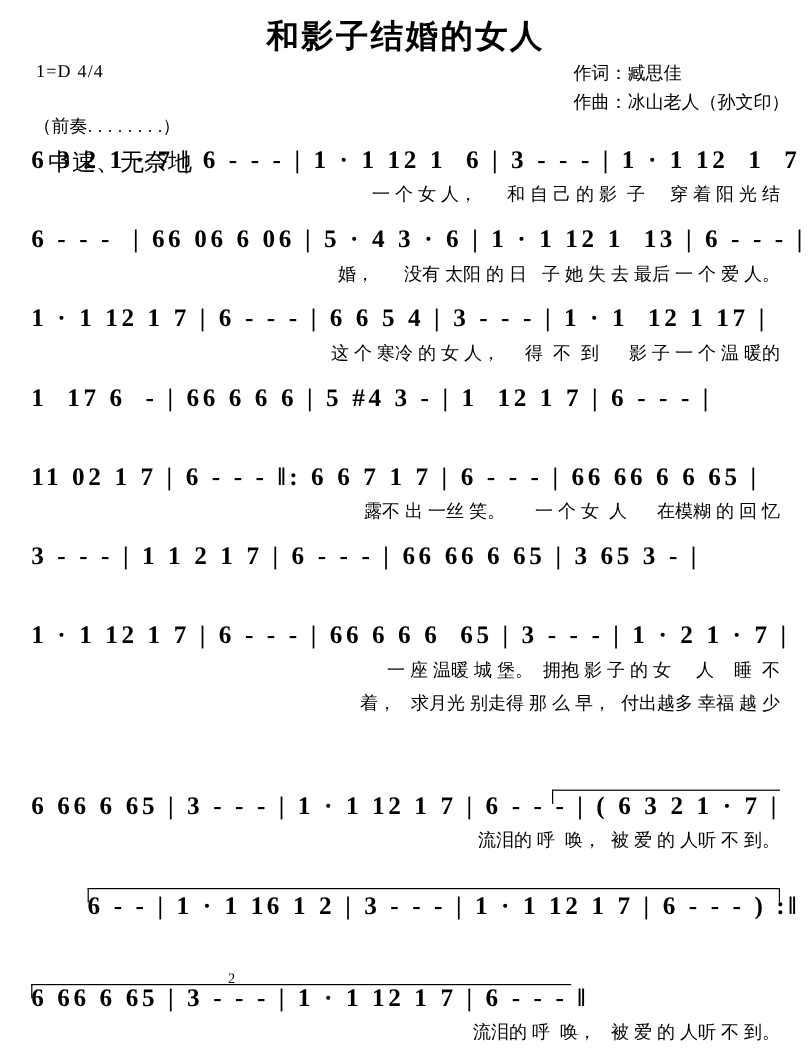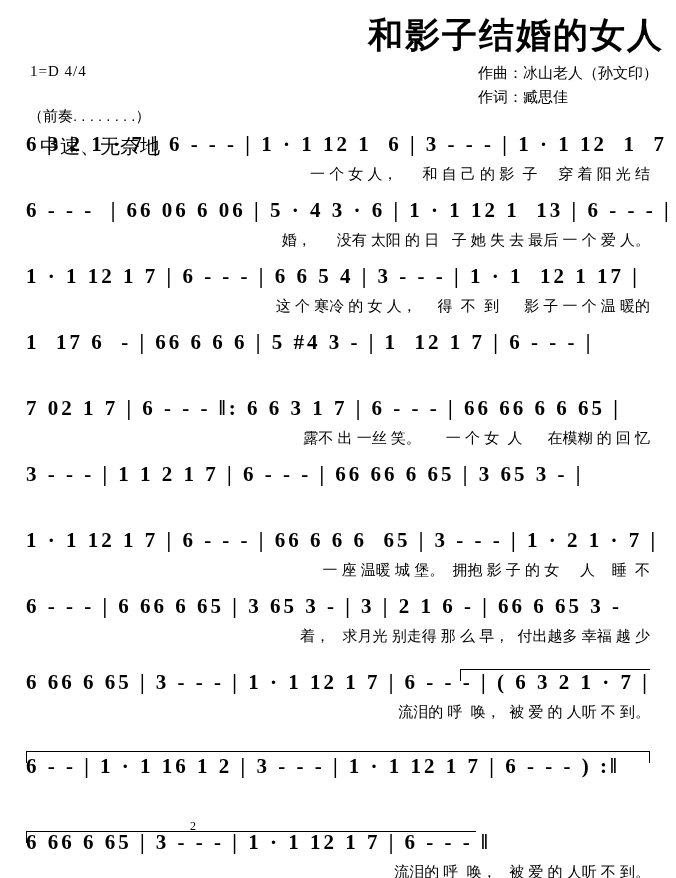--- a/index.html
+++ b/index.html
@@ -15,26 +15,26 @@
     position: relative;
     overflow: hidden;
   }
   .sheet {
     position: relative;
     width: 676px;
     height: 878px;
   }
   
   .title {
-    text-align: right;
+    text-align: center;
     font-family: "Liberation Sans", sans-serif;
     font-weight: bold;
-    font-size: 35px;
+    font-size: 27px;
     letter-spacing: 2px;
-    margin: 12px 12px 0 0;
+    margin: 12px 0 0 0;
     padding: 0;
   }
   .hdr-row {
     position: relative;
     height: 66px;
   }
   .key-sig {
     position: absolute;
     left: 30px;
     top: 4px;
@@ -118,22 +118,22 @@
 
 <div class="sheet">
 
   <h1 class="title">和影子结婚的女人</h1>
 
   <div class="hdr-row">
     <div class="key-sig">1=D  4/4</div>
     <div class="tempo">中速、无奈地</div>
     <div class="prelude">（前奏. . . . . . . .）</div>
     <div class="credits">
+      <div>作词：臧思佳</div>
       <div>作曲：冰山老人（孙文印）</div>
-      <div>作词：臧思佳</div>
     </div>
   </div>
 
   <div class="system">
     <div class="notes sp">6 3 2 1 · 7 | 6 - - - | 1 · 1 12 1  6 | 3 - - - | 1 · 1 12  1  7 |</div>
     <div class="lyrics">一 个 女 人，      和 自 己 的 影  子     穿 着 阳 光 结</div>
   </div>
 
   <div class="system">
     <div class="notes sp">6 - - -  | 66 06 6 06 | 5 · 4 3 · 6 | 1 · 1 12 1  13 | 6 - - - |</div>
@@ -143,46 +143,45 @@
   <div class="system">
     <div class="notes sp">1 · 1 12 1 7 | 6 - - - | 6 6 5 4 | 3 - - - | 1 · 1  12 1 17 |</div>
     <div class="lyrics">这 个 寒冷 的 女 人，     得  不  到      影 子 一 个 温 暖的</div>
   </div>
 
   <div class="system">
     <div class="notes sp">1  17 6  - | 66 6 6 6 | 5 #4 3 - | 1  12 1 7 | 6 - - - |</div>
   </div>
 
   <div class="system">
-    <div class="notes sp">7 02 1 7 | 6 - - - ‖: 6 6 3 1 7 | 6 - - - | 66 66 6 6 65 |</div>
+    <div class="notes sp">11 02 1 7 | 6 - - - ‖: 6 6 7 1 7 | 6 - - - | 66 66 6 6 65 |</div>
     <div class="lyrics">露不 出 一丝 笑。      一 个 女  人      在模糊 的 回 忆</div>
   </div>
 
   <div class="system">
     <div class="notes sp">3 - - - | 1 1 2 1 7 | 6 - - - | 66 66 6 65 | 3 65 3 - |</div>
   </div>
 
   <div class="system">
     <div class="notes sp">1 · 1 12 1 7 | 6 - - - | 66 6 6 6  65 | 3 - - - | 1 · 2 1 · 7 |</div>
     <div class="lyrics">一 座 温暖 城 堡。  拥抱 影 子 的 女     人    睡  不</div>
   </div>
 
   <div class="system">
-    <div class="notes sp">6 - - - | 6 66 6 65 | 3 65 3 - | 3 | 2 1 6 - | 66 6 65 3 -</div>
     <div class="lyrics">着，   求月光 别走得 那 么 早，  付出越多 幸福 越 少</div>
   </div>
 
   <div class="system" style="height:74px;">
     <div class="bracket" style="top:6px; left:460px; right:26px;"></div>
     <div class="bracket-l" style="top:6px; left:460px;"></div>
     <div class="notes sp" style="margin-top:10px;">6 66 6 65 | 3 - - - | 1 · 1 12 1 7 | 6 - - - | ( 6 3 2 1 · 7 |</div>
     <div class="lyrics">流泪的 呼  唤，  被 爱 的 人听 不 到。</div>
   </div>
 
-  <div class="system" style="height:62px;">
+  <div class="system" style="height:62px;margin-left:47px;">
     <div class="bracket" style="top:4px; left:26px; right:26px;"></div>
     <div class="bracket-l" style="top:4px; left:26px;"></div>
     <div class="bracket-l" style="top:4px; right:26px;"></div>
     <div class="notes sp" style="margin-top:10px;">6 - - | 1 · 1 16 1 2 | 3 - - - | 1 · 1 12 1 7 | 6 - - - ) :‖</div>
     <div class="lyrics"></div>
   </div>
 
   <div class="system" style="height:70px;">
     <div class="bracket" style="top:8px; left:26px; right:200px;"></div>
     <div class="bracket-l" style="top:8px; left:26px;"></div>

